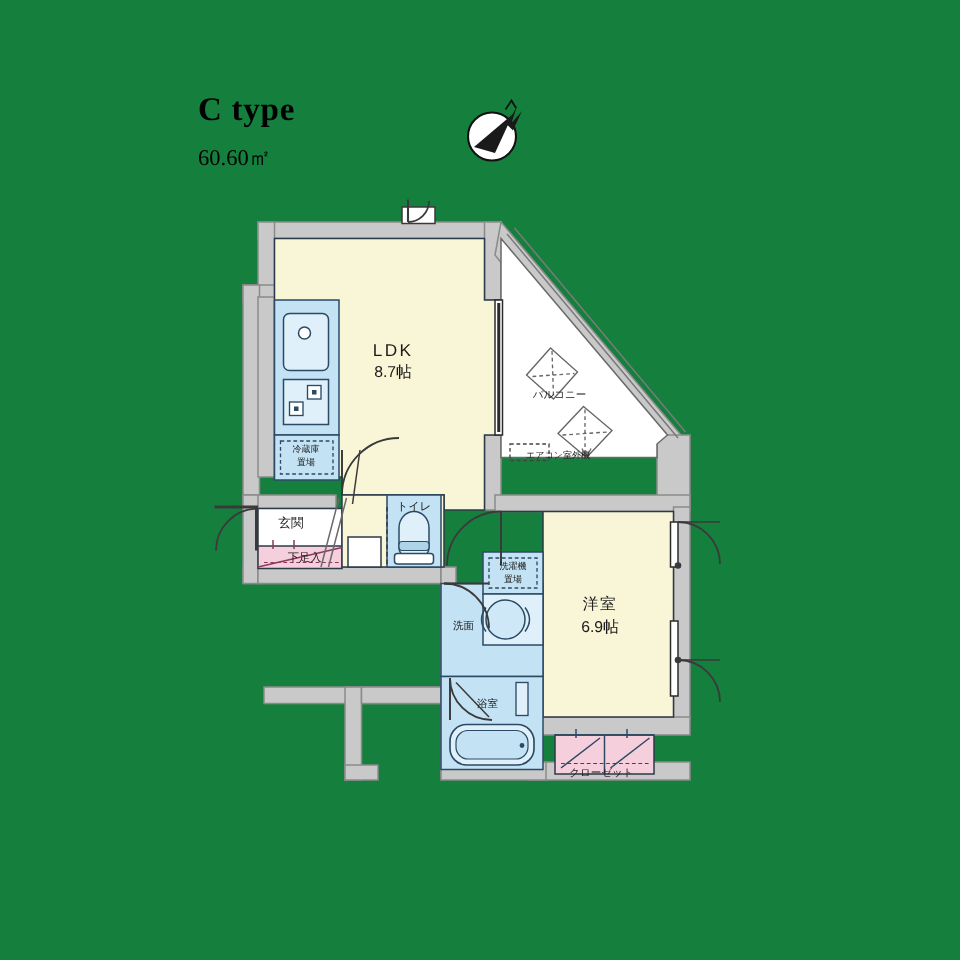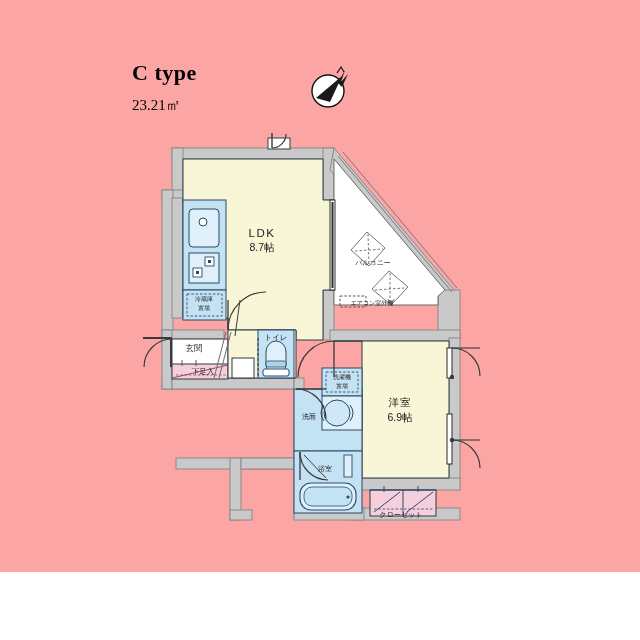--- a/index.html
+++ b/index.html
@@ -10,22 +10,22 @@
   body {
     width: 640px;
     height: 640px;
     font-family: "Liberation Sans", "DejaVu Sans", sans-serif;
     position: relative;
     overflow: hidden;
   }
   #page {
     position: relative;
     width: 640px;
-    height: 572px;
-    background: #fca5a5;
+    height: 640px;
+    background: #15803d;
   }
   .title {
     position: absolute;
     left: 132px;
     top: 60px;
     font-family: "Liberation Serif", "DejaVu Serif", serif;
     font-weight: bold;
     font-size: 22px;
     color: #000000;
     letter-spacing: 0.5px;
@@ -48,21 +48,21 @@
     fill: #1a1a1a;
   }
 </style>
 </head>
 <body>
 
 <div id="page">
 
   <div class="title">C type</div>
 
-  <div class="area"><span>23.21</span><span>㎡</span></div>
+  <div class="area"><span>60.60</span><span>㎡</span></div>
 
   <svg id="plan-svg" width="640" height="640" viewBox="0 0 640 640">
 
     <g>
       <circle cx="328" cy="91" r="16" fill="#ffffff" stroke="#111111" stroke-width="1.4"></circle>
       <path d="M316 98 L342 76 L330 102 Z" fill="#1a1a1a"></path>
       <path d="M338 83 L345 70 L341 82 L348 74 L342 87 Z" fill="#1a1a1a"></path>
       <path d="M337 73 L341 67 L344 72" fill="none" stroke="#111111" stroke-width="1.2"></path>
     </g>
 

